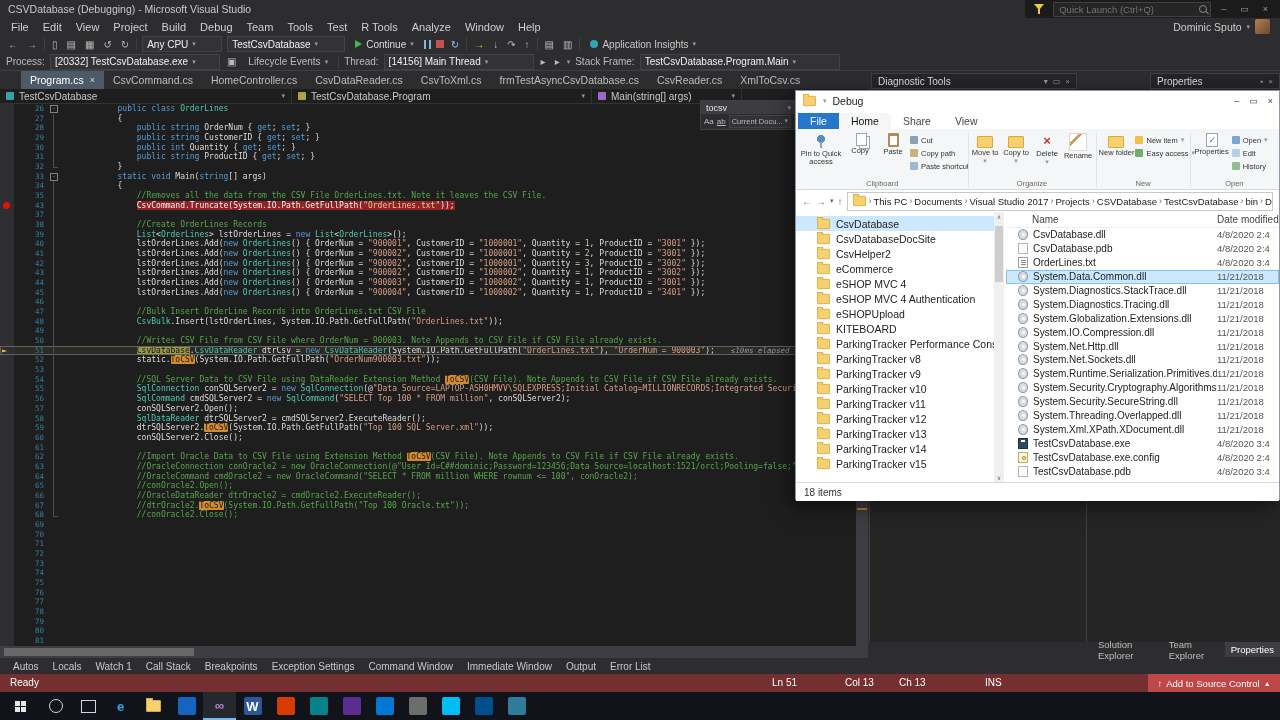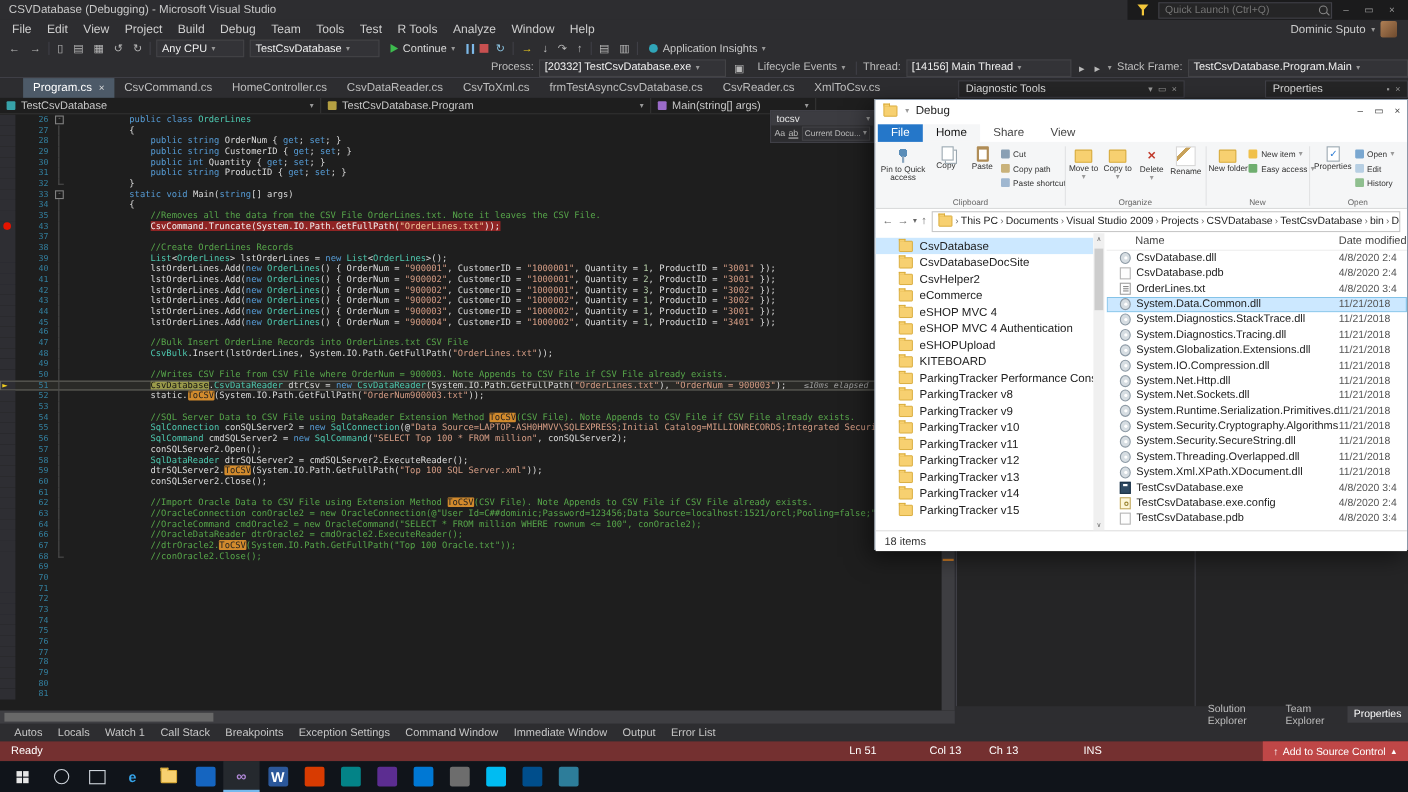--- a/index.html
+++ b/index.html
@@ -19,21 +19,21 @@
   .winctl{color:#9a9a9a;font-size:9px;padding:0 4px;cursor:pointer;}
   
   #menubar{position:absolute;left:0;top:18px;width:1280px;height:17px;display:flex;align-items:center;font-size:11px;}
   #menu-items{display:flex;margin-left:4px;}
   .menu-item{padding:0 7px;color:#cfcfcf;cursor:pointer;}
   #user-area{margin-left:auto;display:flex;align-items:center;gap:5px;margin-right:10px;font-size:10.5px;}
   .avatar{width:15px;height:15px;border-radius:2px;background:linear-gradient(135deg,#b08055,#6e4a2e);}
   .caret{font-size:7px;color:#999;}
   
   #toolbar{position:absolute;left:0;top:35px;width:1280px;height:18px;display:flex;align-items:center;gap:5px;font-size:10px;padding-left:6px;}
-  #procbar{position:absolute;left:0;top:53px;width:1280px;height:18px;display:flex;align-items:center;gap:5px;font-size:10px;padding-left:6px;border-bottom:1px solid #3f3f46;box-sizing:border-box;justify-content:flex-end;}
+  #procbar{position:absolute;left:0;top:53px;width:1280px;height:18px;display:flex;align-items:center;gap:5px;font-size:10px;padding-left:6px;border-bottom:1px solid #3f3f46;box-sizing:border-box;}
   .tbi{color:#b9b9b9;font-size:10px;padding:0 2px;cursor:pointer;}
   .vsep{width:1px;height:12px;background:#3f3f46;}
   .combo{display:flex;align-items:center;background:#333337;border:1px solid #434346;height:14px;padding:0 4px;gap:4px;color:#f1f1f1;cursor:pointer;}
   .combo .cv{white-space:nowrap;overflow:hidden;}
   .playico{width:0;height:0;border-top:4px solid transparent;border-bottom:4px solid transparent;border-left:7px solid #3dbb4e;display:inline-block;}
   .stopico{width:8px;height:8px;background:#c75050;display:inline-block;}
   .pauseico{width:7px;height:9px;border-left:2.5px solid #7db9e8;border-right:2.5px solid #7db9e8;display:inline-block;box-sizing:border-box;}
   .aiico{width:8px;height:8px;border-radius:50%;background:#30a5b8;display:inline-block;}
   .lbl{color:#bdbdbd;}
   
@@ -660,20 +660,28 @@
         <div class="ln">
           <div class="g1"></div>
           <div class="lnum">64</div>
           <div class="om">
             <span class="om-line"></span>
           </div>
           <div class="lcode"><span class="tk-p">            </span><span class="tk-c">//OracleCommand cmdOracle2 = new OracleCommand("SELECT * FROM million WHERE rownum &lt;= 100", conOracle2);</span></div>
         </div>
         <div class="ln">
           <div class="g1"></div>
+          <div class="lnum">65</div>
+          <div class="om">
+            <span class="om-line"></span>
+          </div>
+          <div class="lcode"><span class="tk-p">            </span><span class="tk-c">//conOracle2.Open();</span></div>
+        </div>
+        <div class="ln">
+          <div class="g1"></div>
           <div class="lnum">66</div>
           <div class="om">
             <span class="om-line"></span>
           </div>
           <div class="lcode"><span class="tk-p">            </span><span class="tk-c">//OracleDataReader dtrOracle2 = cmdOracle2.ExecuteReader();</span></div>
         </div>
         <div class="ln">
           <div class="g1"></div>
           <div class="lnum">67</div>
           <div class="om">
@@ -1018,21 +1026,21 @@
       <span class="nav-ar" style="font-size:7px">▾</span>
       <span class="nav-ar">↑</span>
       <div id="crumb-box">
         <span class="fold tfold-mini"></span>
         <span id="crumbs" style="display:flex;gap:2px;align-items:center">
             <span class="csep">›</span>
             <span class="crumb">This PC</span>
             <span class="csep">›</span>
             <span class="crumb">Documents</span>
             <span class="csep">›</span>
-            <span class="crumb">Visual Studio 2009</span>
+            <span class="crumb">Visual Studio 2017</span>
             <span class="csep">›</span>
             <span class="crumb">Projects</span>
             <span class="csep">›</span>
             <span class="crumb">CSVDatabase</span>
             <span class="csep">›</span>
             <span class="crumb">TestCsvDatabase</span>
             <span class="csep">›</span>
             <span class="crumb">bin</span>
             <span class="csep">›</span>
             <span class="crumb">Debug</span>

